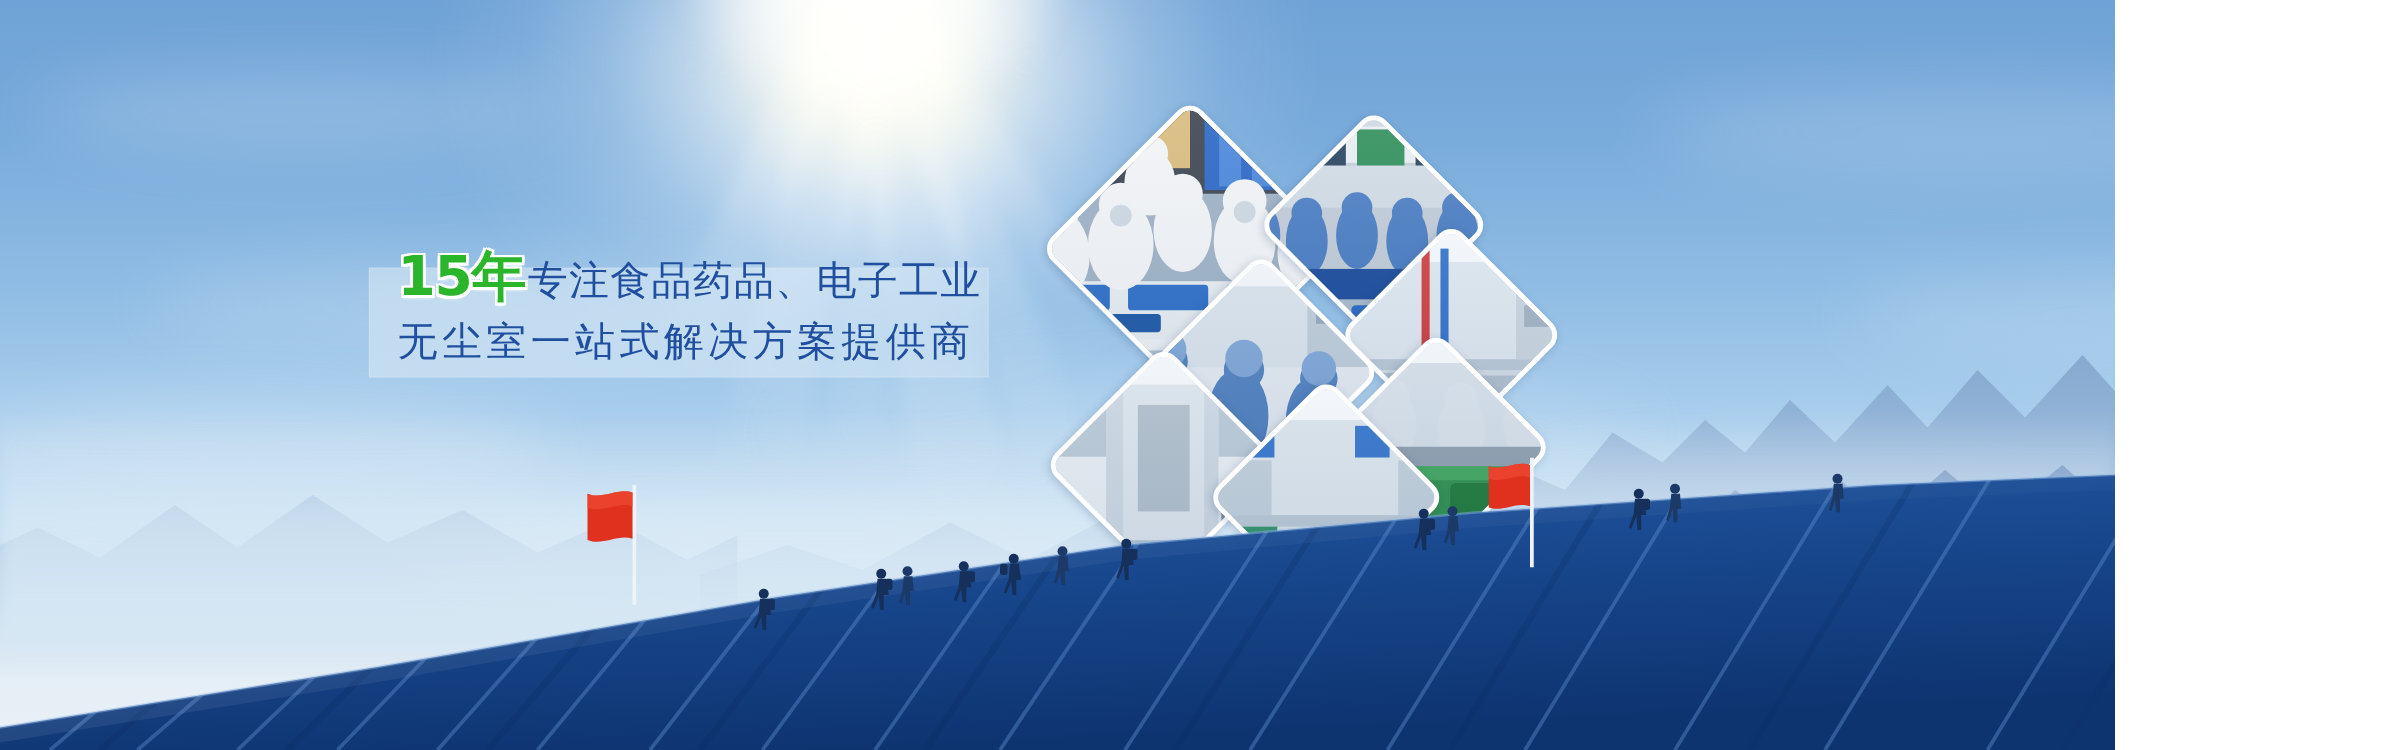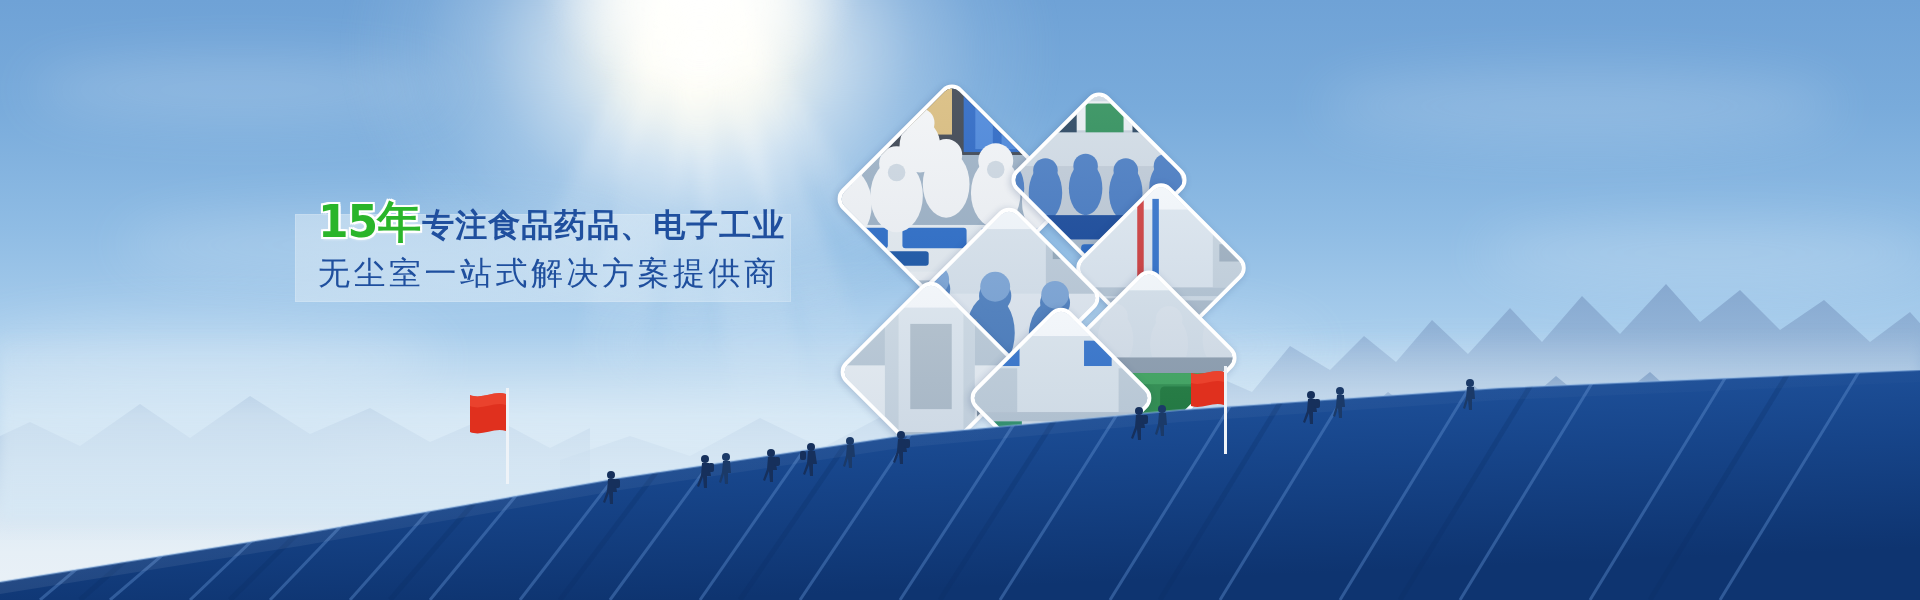--- a/index.html
+++ b/index.html
@@ -1,21 +1,21 @@
 <!DOCTYPE html>
 <html><head>
 <meta charset="utf-8">
 <title>Banner</title>
 <style>
   html,body{margin:0;padding:0;background:#fff;}
   body{font-family:"DejaVu Sans","Liberation Sans",sans-serif;}
 
   #banner{
     position:relative;
-    width:1920px;height:600px;
+    width:1692px;height:600px;
     overflow:hidden;
     background:#6a9ed4;
   }
 
   
   .sky-base{
     position:absolute;inset:0;
     background:
       linear-gradient(180deg,
         #6fa2d6 0%,
@@ -111,21 +111,21 @@
     letter-spacing:-1px;
     text-shadow:
       -2px -2px 0 #fff, 2px -2px 0 #fff,
       -2px  2px 0 #fff, 2px  2px 0 #fff,
       -2px  0   0 #fff, 2px  0   0 #fff,
        0   -2px 0 #fff, 0    2px 0 #fff,
        0 2px 3px rgba(255,255,255,.9);
     font-family:"DejaVu Sans","Liberation Sans",sans-serif;
   }
   .lead-cn{
-    font-size:32px;font-weight:bold;
+    font-size:32px;font-weight:normal;
     color:#1f4f9e;
     letter-spacing:1px;
     margin-left:2px;
     position:relative;top:-1px;
   }
   .line2{
     margin-top:6px;
     font-size:32px;font-weight:normal;
     color:#1f4f9e;
     letter-spacing:3.5px;

